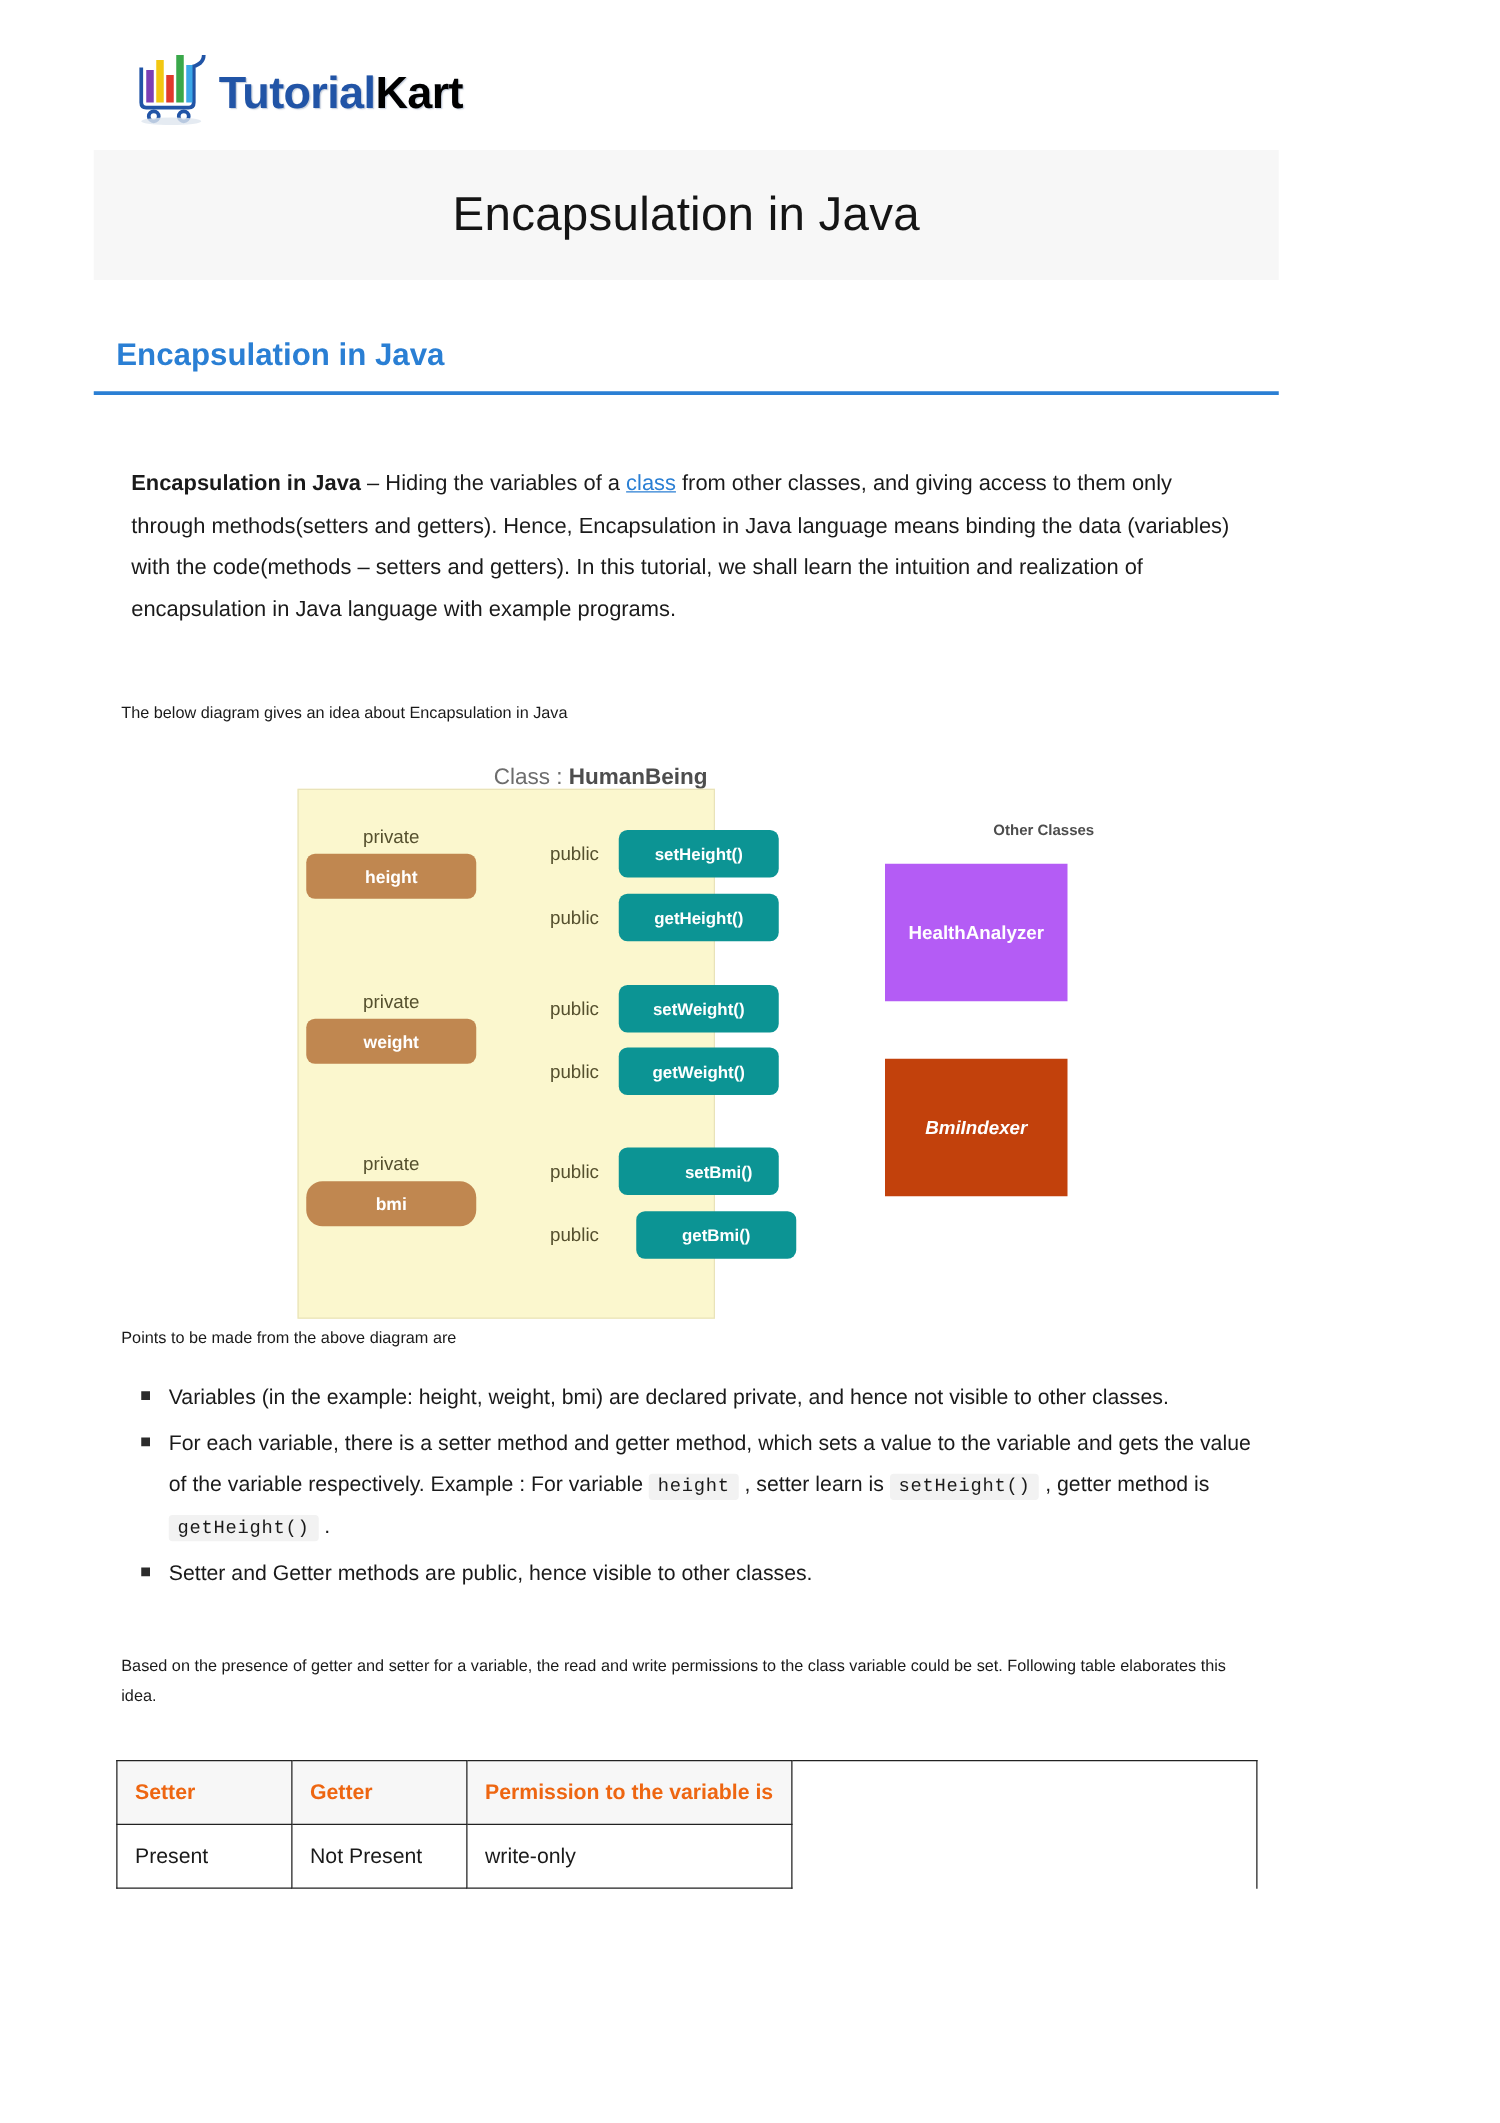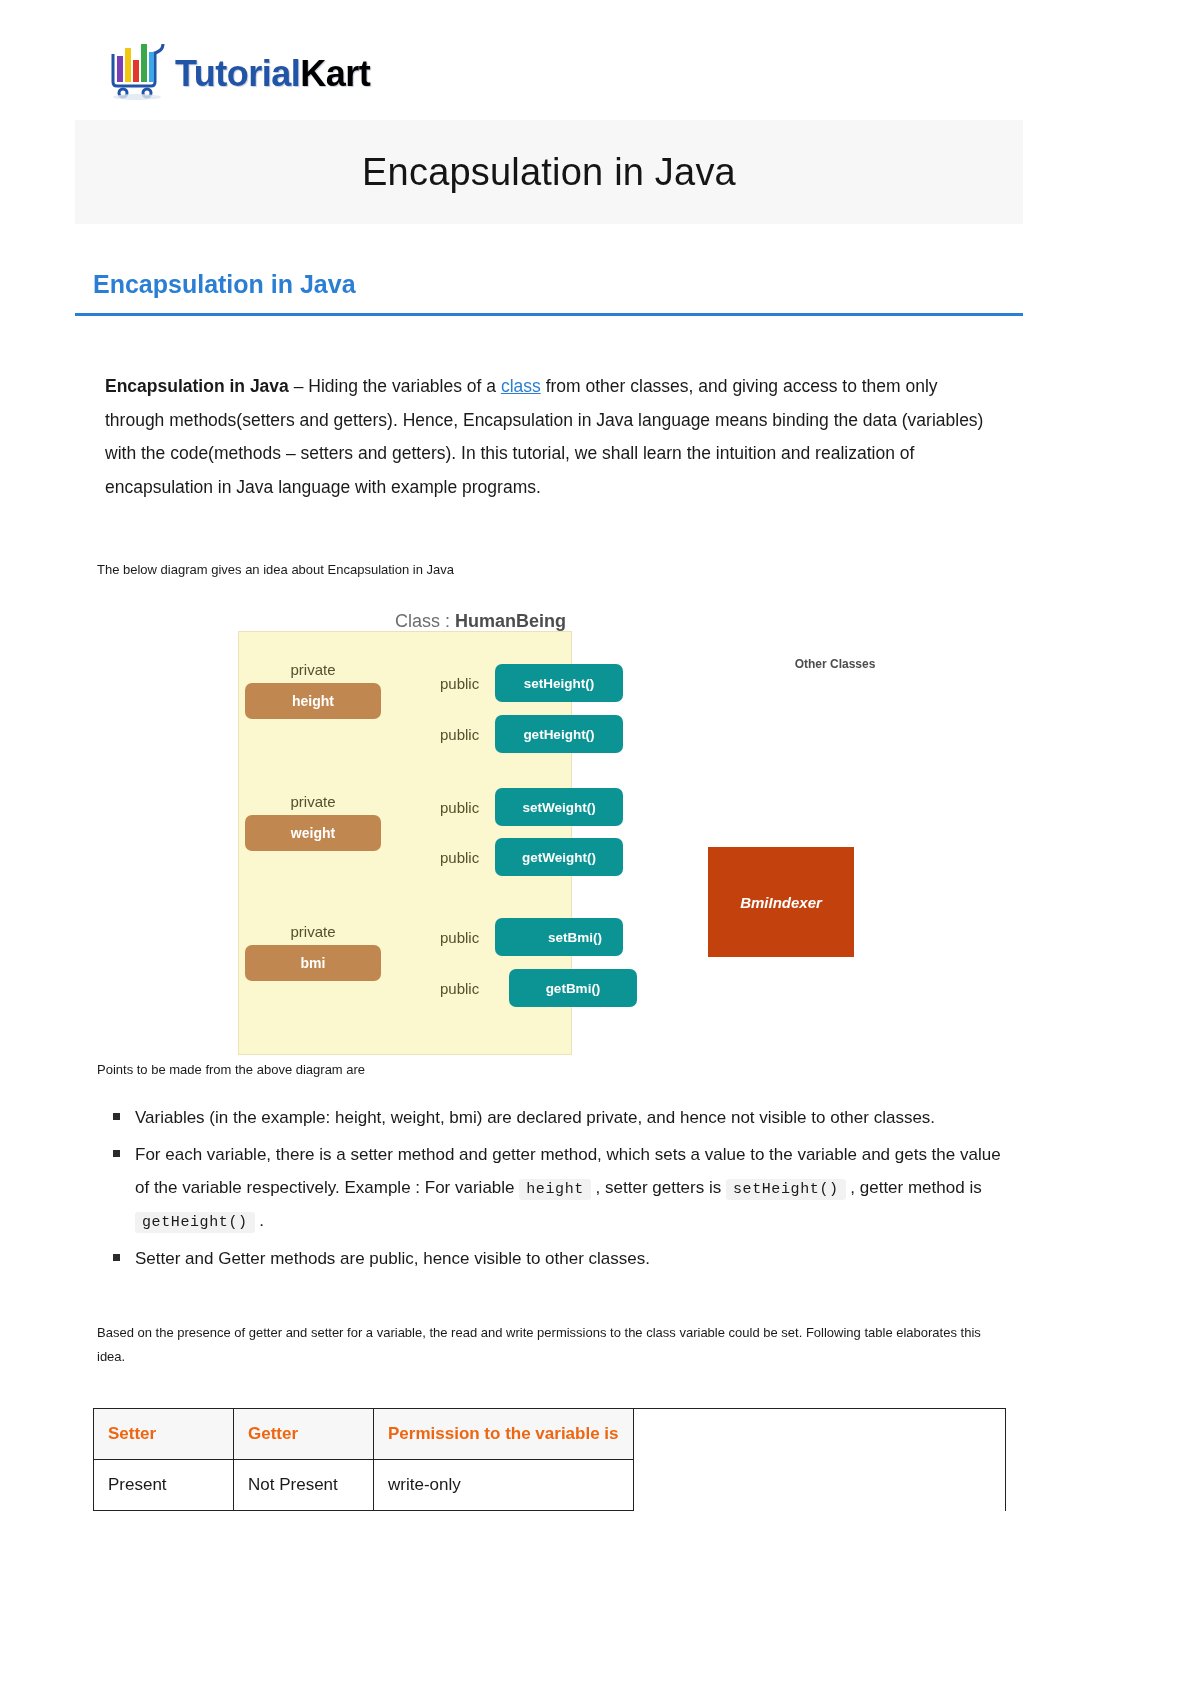--- a/index.html
+++ b/index.html
@@ -182,51 +182,52 @@
 
     <div class="dg-other-title">Other Classes</div>
 
     <div class="dg-varlabel" style="left:170px; top:62px;">private</div>
     <div class="dg-var" style="left:170px; top:84px;">height</div>
 
     <div class="dg-varlabel" style="left:170px; top:194px;">private</div>
     <div class="dg-var" style="left:170px; top:216px;">weight</div>
 
     <div class="dg-varlabel" style="left:170px; top:324px;">private</div>
-    <div class="dg-var" style="left:170px; top:346px;">bmi</div>
+    <div class="dg-var" style="left:170px; top:346px;border-radius:13px;">bmi</div>
 
     <div class="dg-acc" style="left:365px; top:76px;">public</div>
     <div class="dg-method" style="left:420px; top:65px;">setHeight()</div>
 
     <div class="dg-acc" style="left:365px; top:127px;">public</div>
     <div class="dg-method" style="left:420px; top:116px;">getHeight()</div>
 
     <div class="dg-acc" style="left:365px; top:200px;">public</div>
     <div class="dg-method" style="left:420px; top:189px;">setWeight()</div>
 
     <div class="dg-acc" style="left:365px; top:250px;">public</div>
     <div class="dg-method" style="left:420px; top:239px;">getWeight()</div>
 
     <div class="dg-acc" style="left:365px; top:330px;">public</div>
     <div class="dg-method" style="left:420px; top:319px;padding-left:32px;">setBmi()</div>
 
     <div class="dg-acc" style="left:365px; top:381px;">public</div>
     <div class="dg-method" style="left:434px; top:370px;">getBmi()</div>
 
+    <div class="dg-ext purple" style="left:633px; top:92px;">HealthAnalyzer</div>
     <div class="dg-ext blue" style="left:633px; top:248px;">BmiIndexer</div>
   </div>
 
   <p class="lead">Points to be made from the above diagram are</p>
 
   <ul class="points">
     <li>
       <span>Variables (in the example: height, weight, bmi) are declared private, and hence not visible to other classes.</span>
     </li>
     <li>
-      <span>For each variable, there is a setter method and getter method, which sets a value to the variable and gets the value of the variable respectively. Example : For variable </span><code class="ic">height</code><span> , setter getters is </span><code class="ic">setHeight()</code><span> , getter method is </span><code class="ic">getHeight()</code><span> .</span>
+      <span>For each variable, there is a setter method and getter method, which sets a value to the variable and gets the value of the variable respectively. Example : For variable </span><code class="ic">height</code><span> , setter learn is </span><code class="ic">setHeight()</code><span> , getter method is </span><code class="ic">getHeight()</code><span> .</span>
     </li>
     <li>
       <span>Setter and Getter methods are public, hence visible to other classes.</span>
     </li>
   </ul>
 
   <div class="gap-2"></div>
 
   <p class="lead">Based on the presence of getter and setter for a variable, the read and write permissions to the class variable could be set. Following table elaborates this idea.</p>
 

